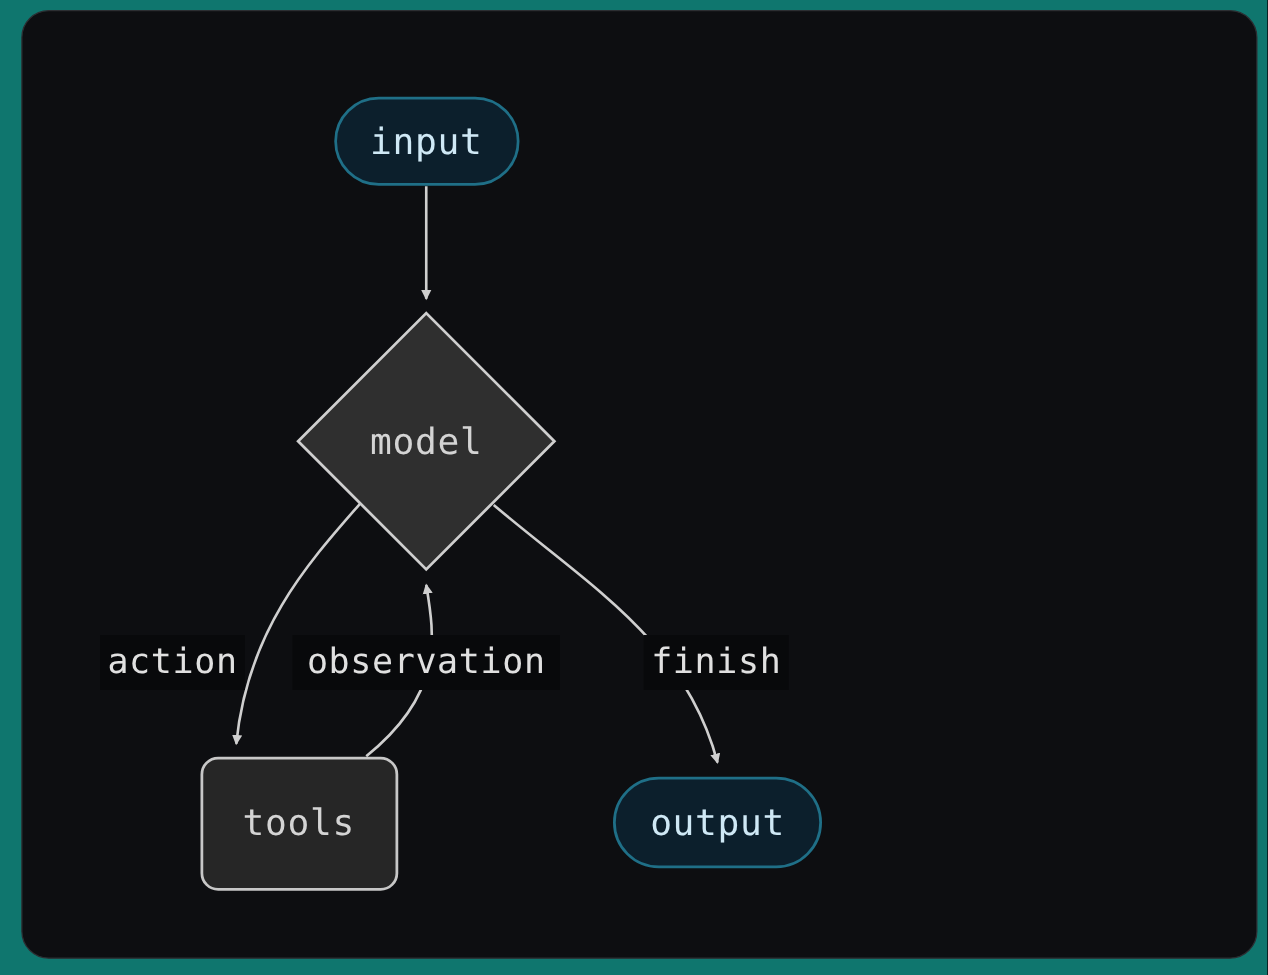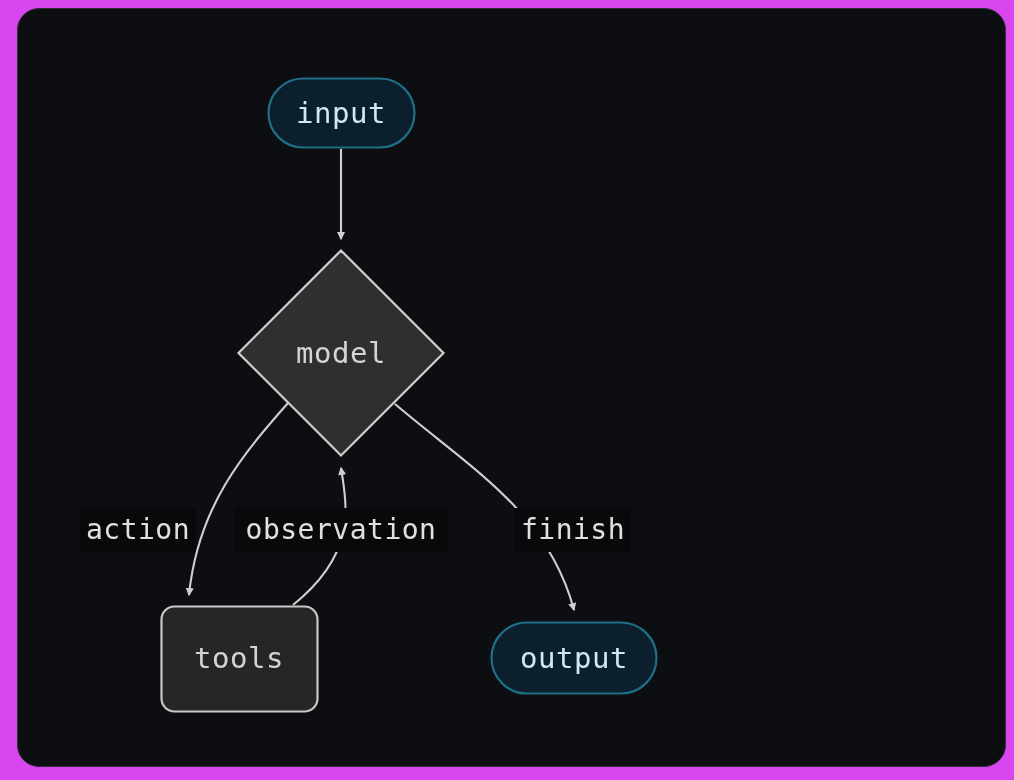--- a/index.html
+++ b/index.html
@@ -10,21 +10,21 @@
     width: 1014px;
     height: 780px;
     overflow: hidden;
     font-family: "DejaVu Sans Mono", "Liberation Mono", monospace;
   }
 
   #diagram-root {
     position: relative;
     width: 1014px;
     height: 780px;
-    background: #d946ef;
+    background: #0f766e;
   }
 
   
   .panel {
     position: absolute;
     left: 17px;
     top: 8px;
     width: 989px;
     height: 759px;
     box-sizing: border-box;

